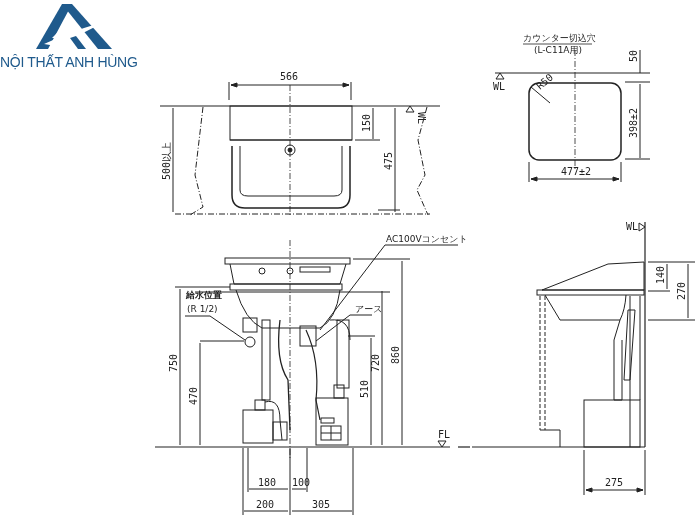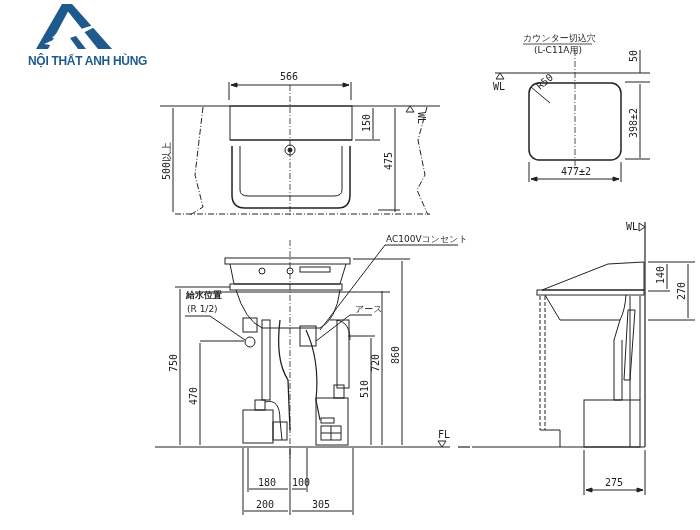--- a/index.html
+++ b/index.html
@@ -1,18 +1,18 @@
 <!DOCTYPE html>
 <html><head>
 <meta charset="utf-8">
 <style>
   html, body { margin:0; padding:0; background:#ffffff; }
   body { width:700px; height:530px; position:relative; overflow:hidden; font-family:"Liberation Sans", sans-serif; }
   .logo { position:absolute; left:0; top:0; width:160px; height:75px; }
-  .logo-text { position:absolute; left:0; top:54px; font-family:"Liberation Sans", sans-serif; font-weight:bold; font-size:12px; color:#1f5a8c; letter-spacing:-0.3px; white-space:nowrap;margin-left:28px; }
+  .logo-text { position:absolute; left:0; top:54px; font-family:"Liberation Sans", sans-serif; font-weight:normal; font-size:14px; color:#1f5a8c; letter-spacing:-0.3px; white-space:nowrap; }
   svg.drawing { position:absolute; left:0; top:0; }
   .dim { font-family:"DejaVu Sans Mono", monospace; font-size:10px; fill:#222; }
   .lbl { font-family:"DejaVu Sans", sans-serif; font-size:9px; fill:#222; }
 </style>
 </head>
 <body>
 
 <div class="logo">
   <svg width="160" height="55" viewBox="0 0 160 55">
     <polygon points="36,49 62,4 72,4 48,49" fill="#1f5a8c"></polygon>

